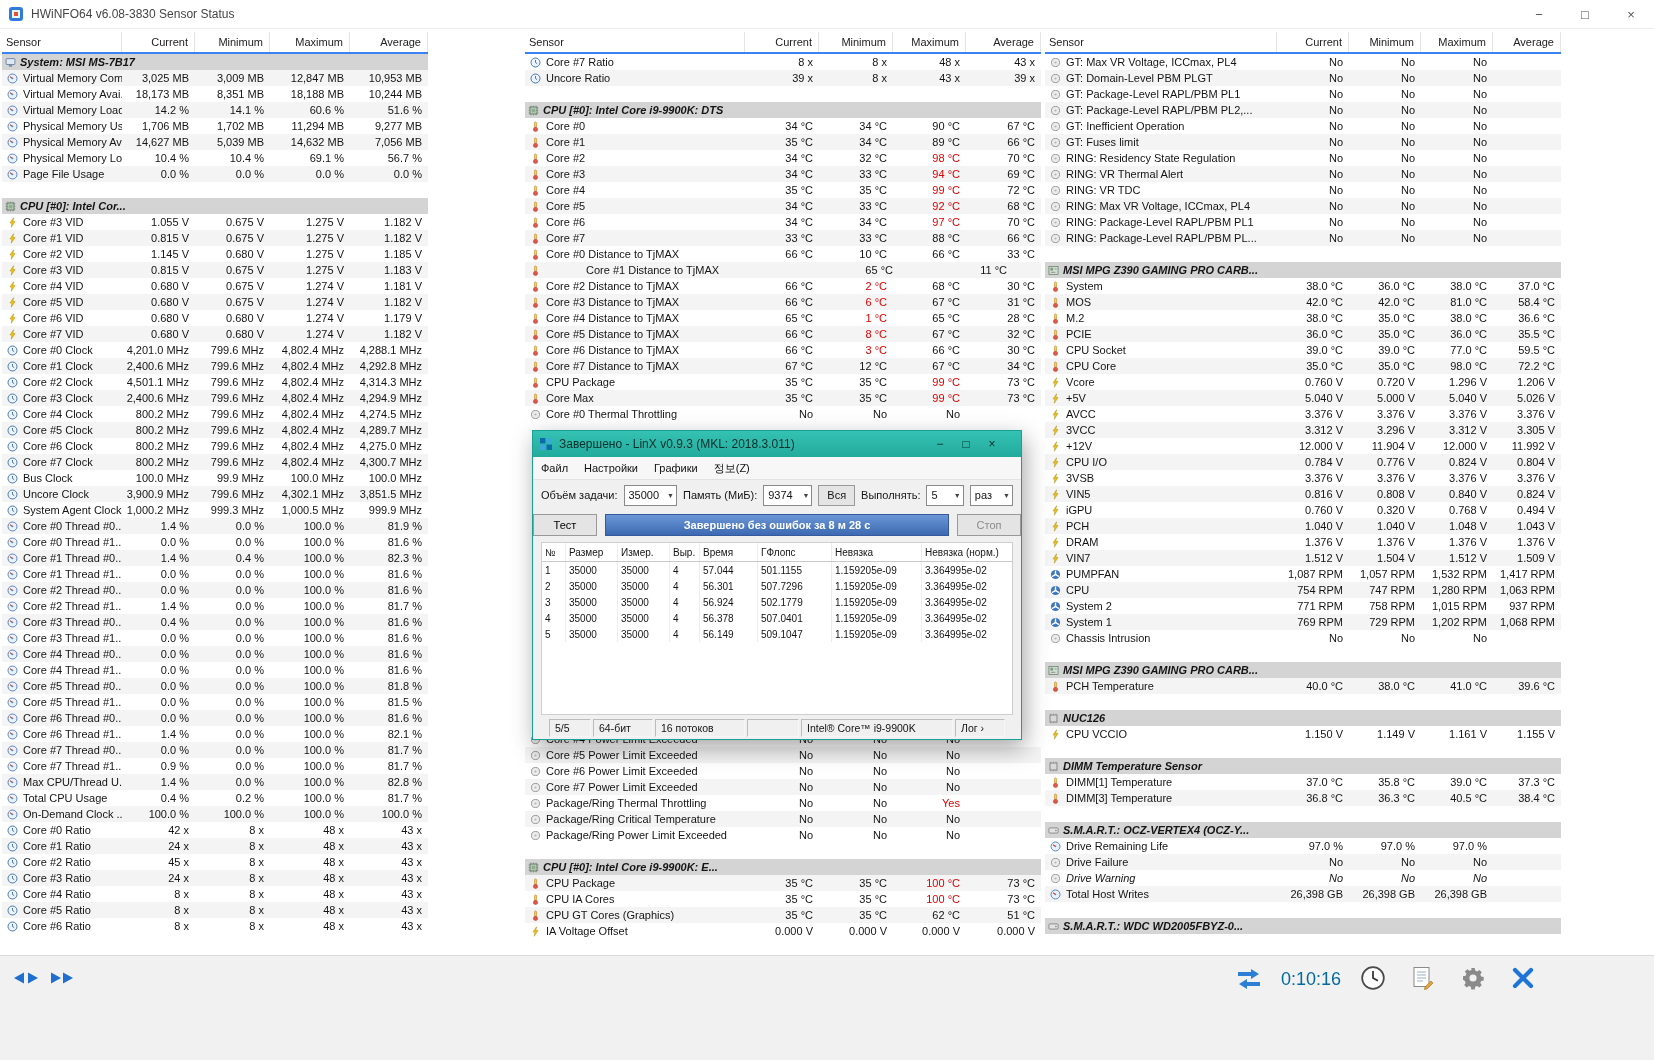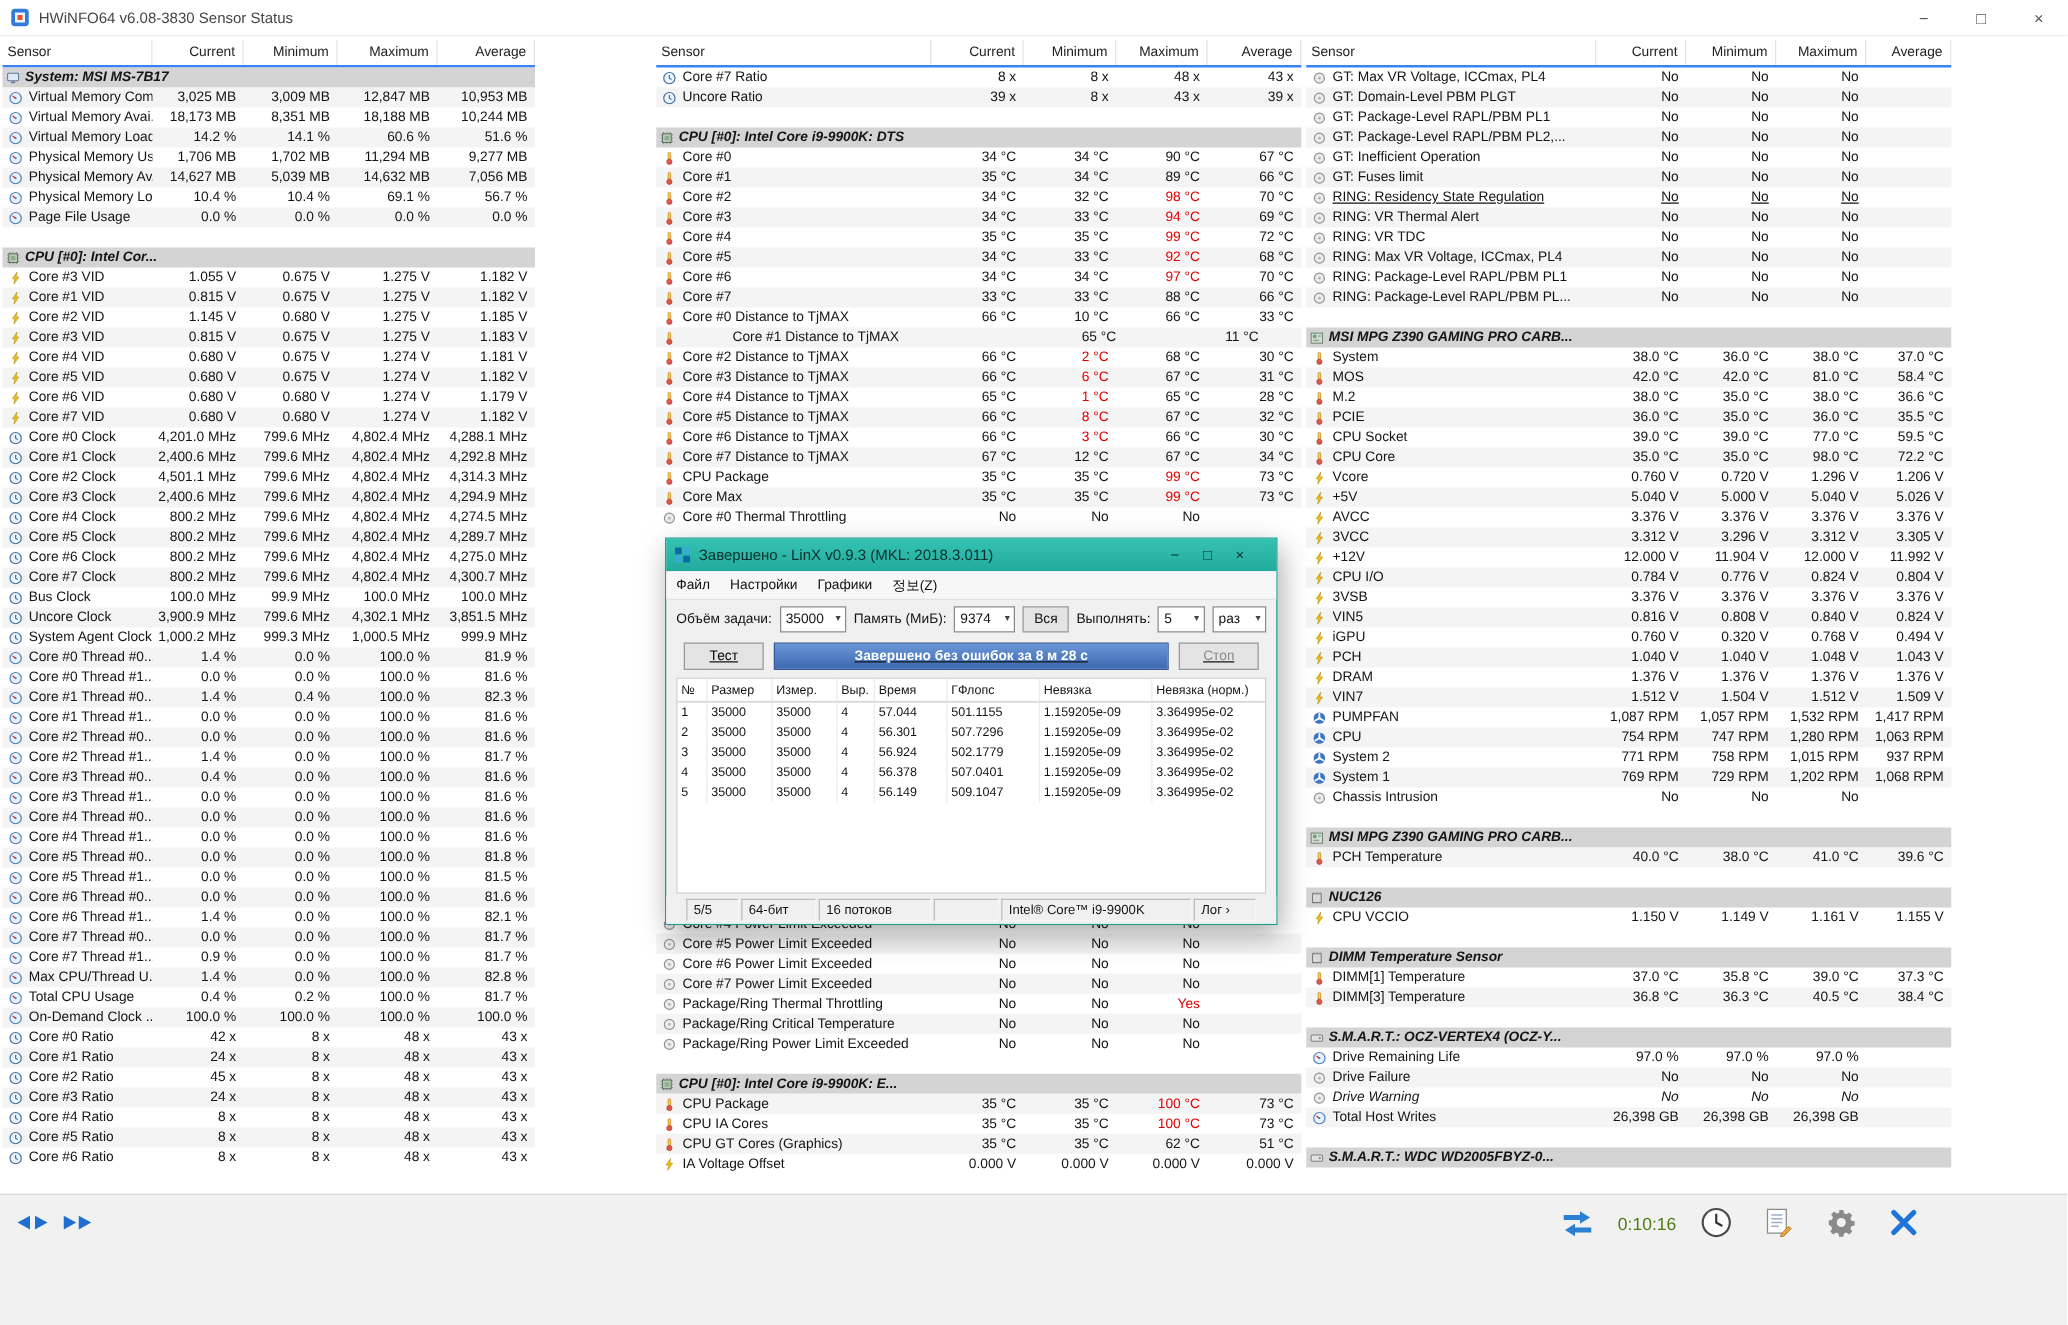--- a/index.html
+++ b/index.html
@@ -38,40 +38,40 @@
   .linx-title{font-size:12px;color:#0c2f2b;}
   .linx-winbtns{margin-left:auto;display:flex;}
   .linx-wbtn{width:26px;height:22px;display:flex;align-items:center;justify-content:center;color:#0c2f2b;font-size:12px;}
   .linx-menubar{height:22px;background:#f7f7f7;border-bottom:1px solid #e2e2e2;display:flex;align-items:center;gap:16px;padding-left:8px;flex:none;}
   .menu-item{color:#111;}
   .linx-ctrl{height:30px;display:flex;align-items:center;gap:6px;padding:0 8px;flex:none;}
   .lx-label{white-space:nowrap;}
   .lx-combo{background:#fff;border:1px solid #8a8a8a;height:19px;display:flex;align-items:center;justify-content:space-between;padding:0 2px 0 4px;}
   .lx-arrow{font-size:7px;color:#444;padding-left:3px;}
   .lx-allbtn{background:#e4e4e4;border:1px solid #9a9a9a;height:19px;padding:0 8px;display:flex;align-items:center;}
-  .linx-actions{height:30px;display:flex;align-items:center;gap:8px;padding:0 14px;flex:none;text-decoration:underline;}
+  .linx-actions{height:30px;display:flex;align-items:center;gap:8px;padding:0 0;flex:none;}
   .lx-btn{font-family:inherit;font-size:11px;background:#e4e4e4;border:1px solid #999;height:22px;min-width:64px;}
   .lx-stop{color:#8a8a8a;}
   .lx-progress{flex:1;height:20px;background:linear-gradient(#6b97d8,#3c69b0);border:1px solid #35599c;
                display:flex;align-items:center;justify-content:center;color:#fff;font-weight:bold;font-size:11px;}
   .linx-table{flex:1;margin:2px 8px 2px 8px;background:#fff;border:1px solid #cfcfcf;overflow:hidden;}
   .lt-hdr,.lt-row{display:grid;}
   .lt-hdr{height:18px;border-bottom:1px solid #c9c9c9;}
   .lt-cell{font-size:10px;display:flex;align-items:center;padding:0 3px;border-right:1px solid #ececec;white-space:nowrap;overflow:hidden;}
   .lt-row{height:16px;}
   .linx-statusbar{height:20px;background:#f0f0f0;display:flex;gap:2px;align-items:center;padding:1px 16px;flex:none;}
   .sb-cell{height:16px;font-size:10.5px;display:flex;align-items:center;padding:0 5px;
            border:1px solid;border-color:#bcbcbc #f6f6f6 #f6f6f6 #bcbcbc;white-space:nowrap;overflow:hidden;}
 
   
   .toolbar{position:absolute;left:0;right:0;top:955px;height:105px;background:#f1f1f1;border-top:1px solid #d9d9d9;}
   .tb-row{display:flex;align-items:center;height:46px;padding:0 8px;}
   .tb-btn{background:transparent;border:none;width:36px;height:34px;display:flex;align-items:center;justify-content:center;padding:0;}
   .tb-right{margin-left:auto;display:flex;align-items:center;gap:14px;padding-right:105px;}
-  .tb-time{font-size:14px;color:#4d7c0f;}
+  .tb-time{font-size:18px;color:#0369a1;}
 </style>
 </head>
 <body>
 
 <div class="titlebar">
   <span class="app-icon">
     <svg viewBox="0 0 16 16" width="16" height="16">
         <rect x="1" y="1" width="14" height="14" rx="3" fill="#2f7bd9"></rect>
         <rect x="4" y="4" width="8" height="8" fill="#ffffff" opacity="0.92"></rect>
         <rect x="6" y="6" width="4" height="4" fill="#e8512d"></rect>
@@ -1338,21 +1338,21 @@
           <circle cx="6" cy="6" r="4.4" fill="#ececec" stroke="#909090" stroke-width="1"></circle>
           <circle cx="6" cy="6" r="1.2" fill="#b5b5b5"></circle>
         </svg>
       </span>
       <span class="sname">GT: Fuses limit</span>
       <span class="sval">No</span>
       <span class="sval">No</span>
       <span class="sval">No</span>
       <span class="sval"></span>
     </div>
-    <div class="sensor-row" style="grid-template-columns: 20px 212px 72px 72px 72px 68px; text-decoration: underline;">
+    <div class="sensor-row" style="grid-template-columns: 20px 212px 72px 72px 72px 68px;">
       <span class="icon">
         <svg viewBox="0 0 12 12">
           <circle cx="6" cy="6" r="4.4" fill="#ececec" stroke="#909090" stroke-width="1"></circle>
           <circle cx="6" cy="6" r="1.2" fill="#b5b5b5"></circle>
         </svg>
       </span>
       <span class="sname">RING: Residency State Regulation</span>
       <span class="sval">No</span>
       <span class="sval">No</span>
       <span class="sval">No</span>

